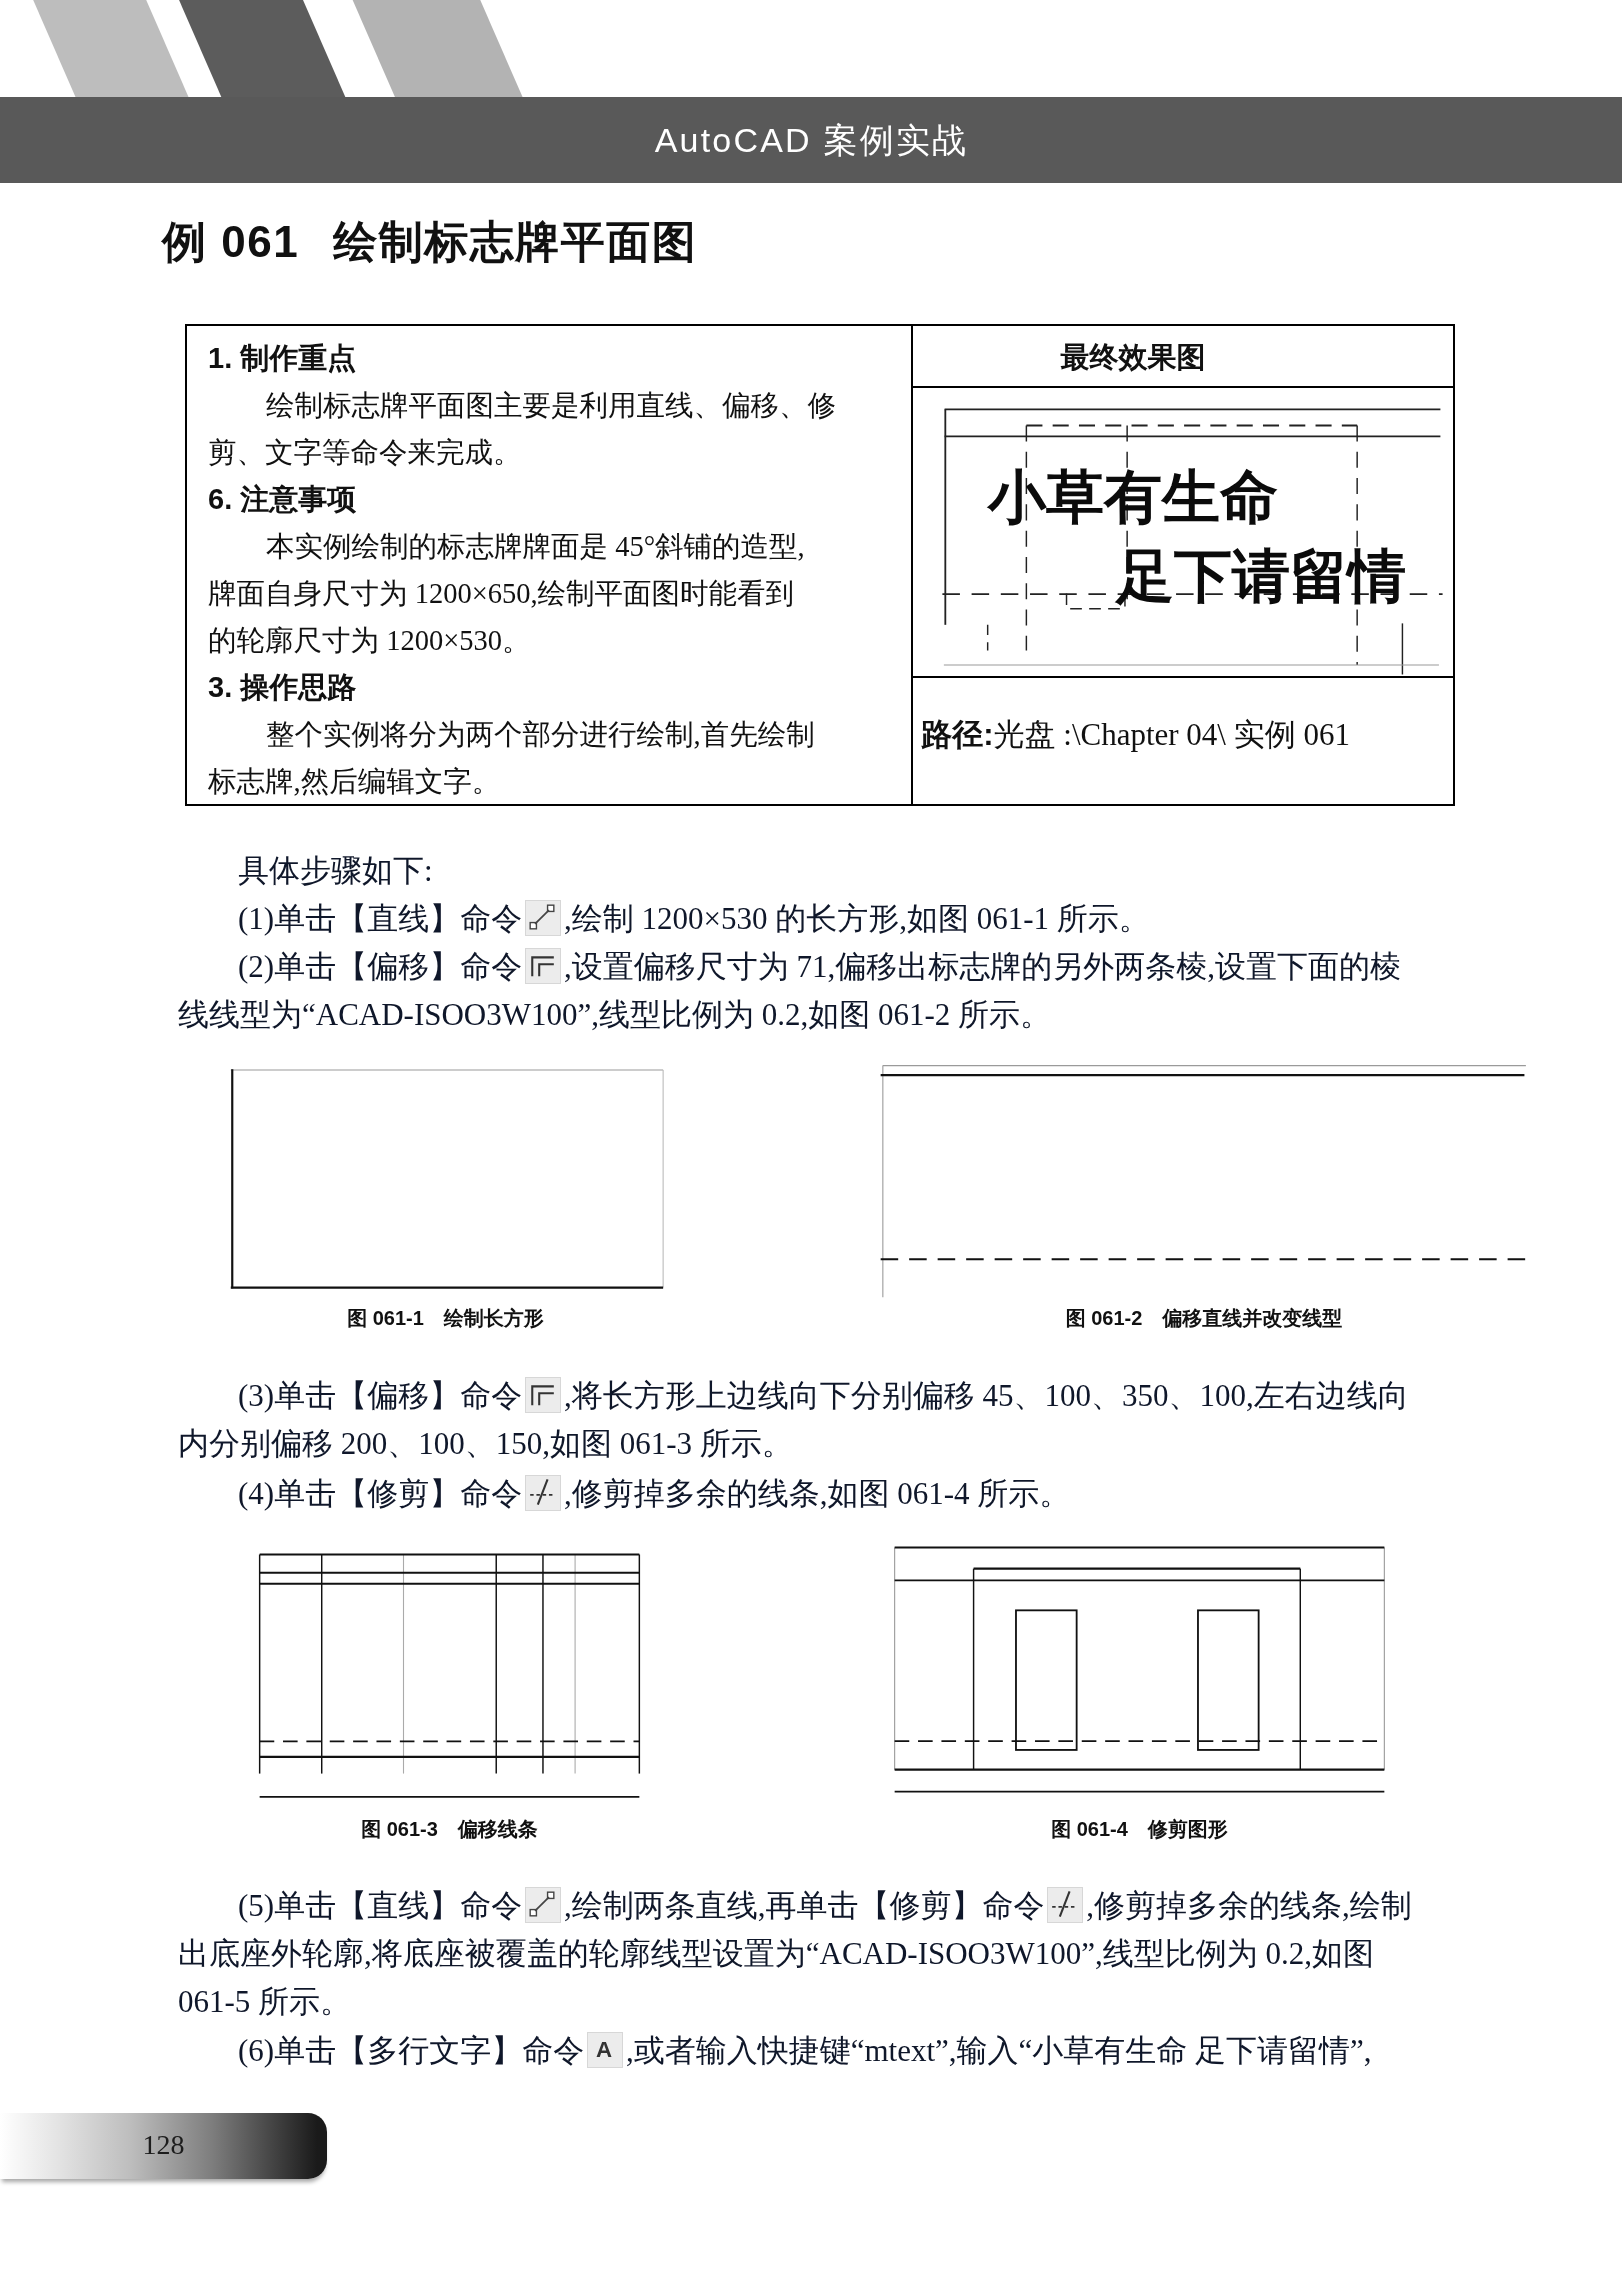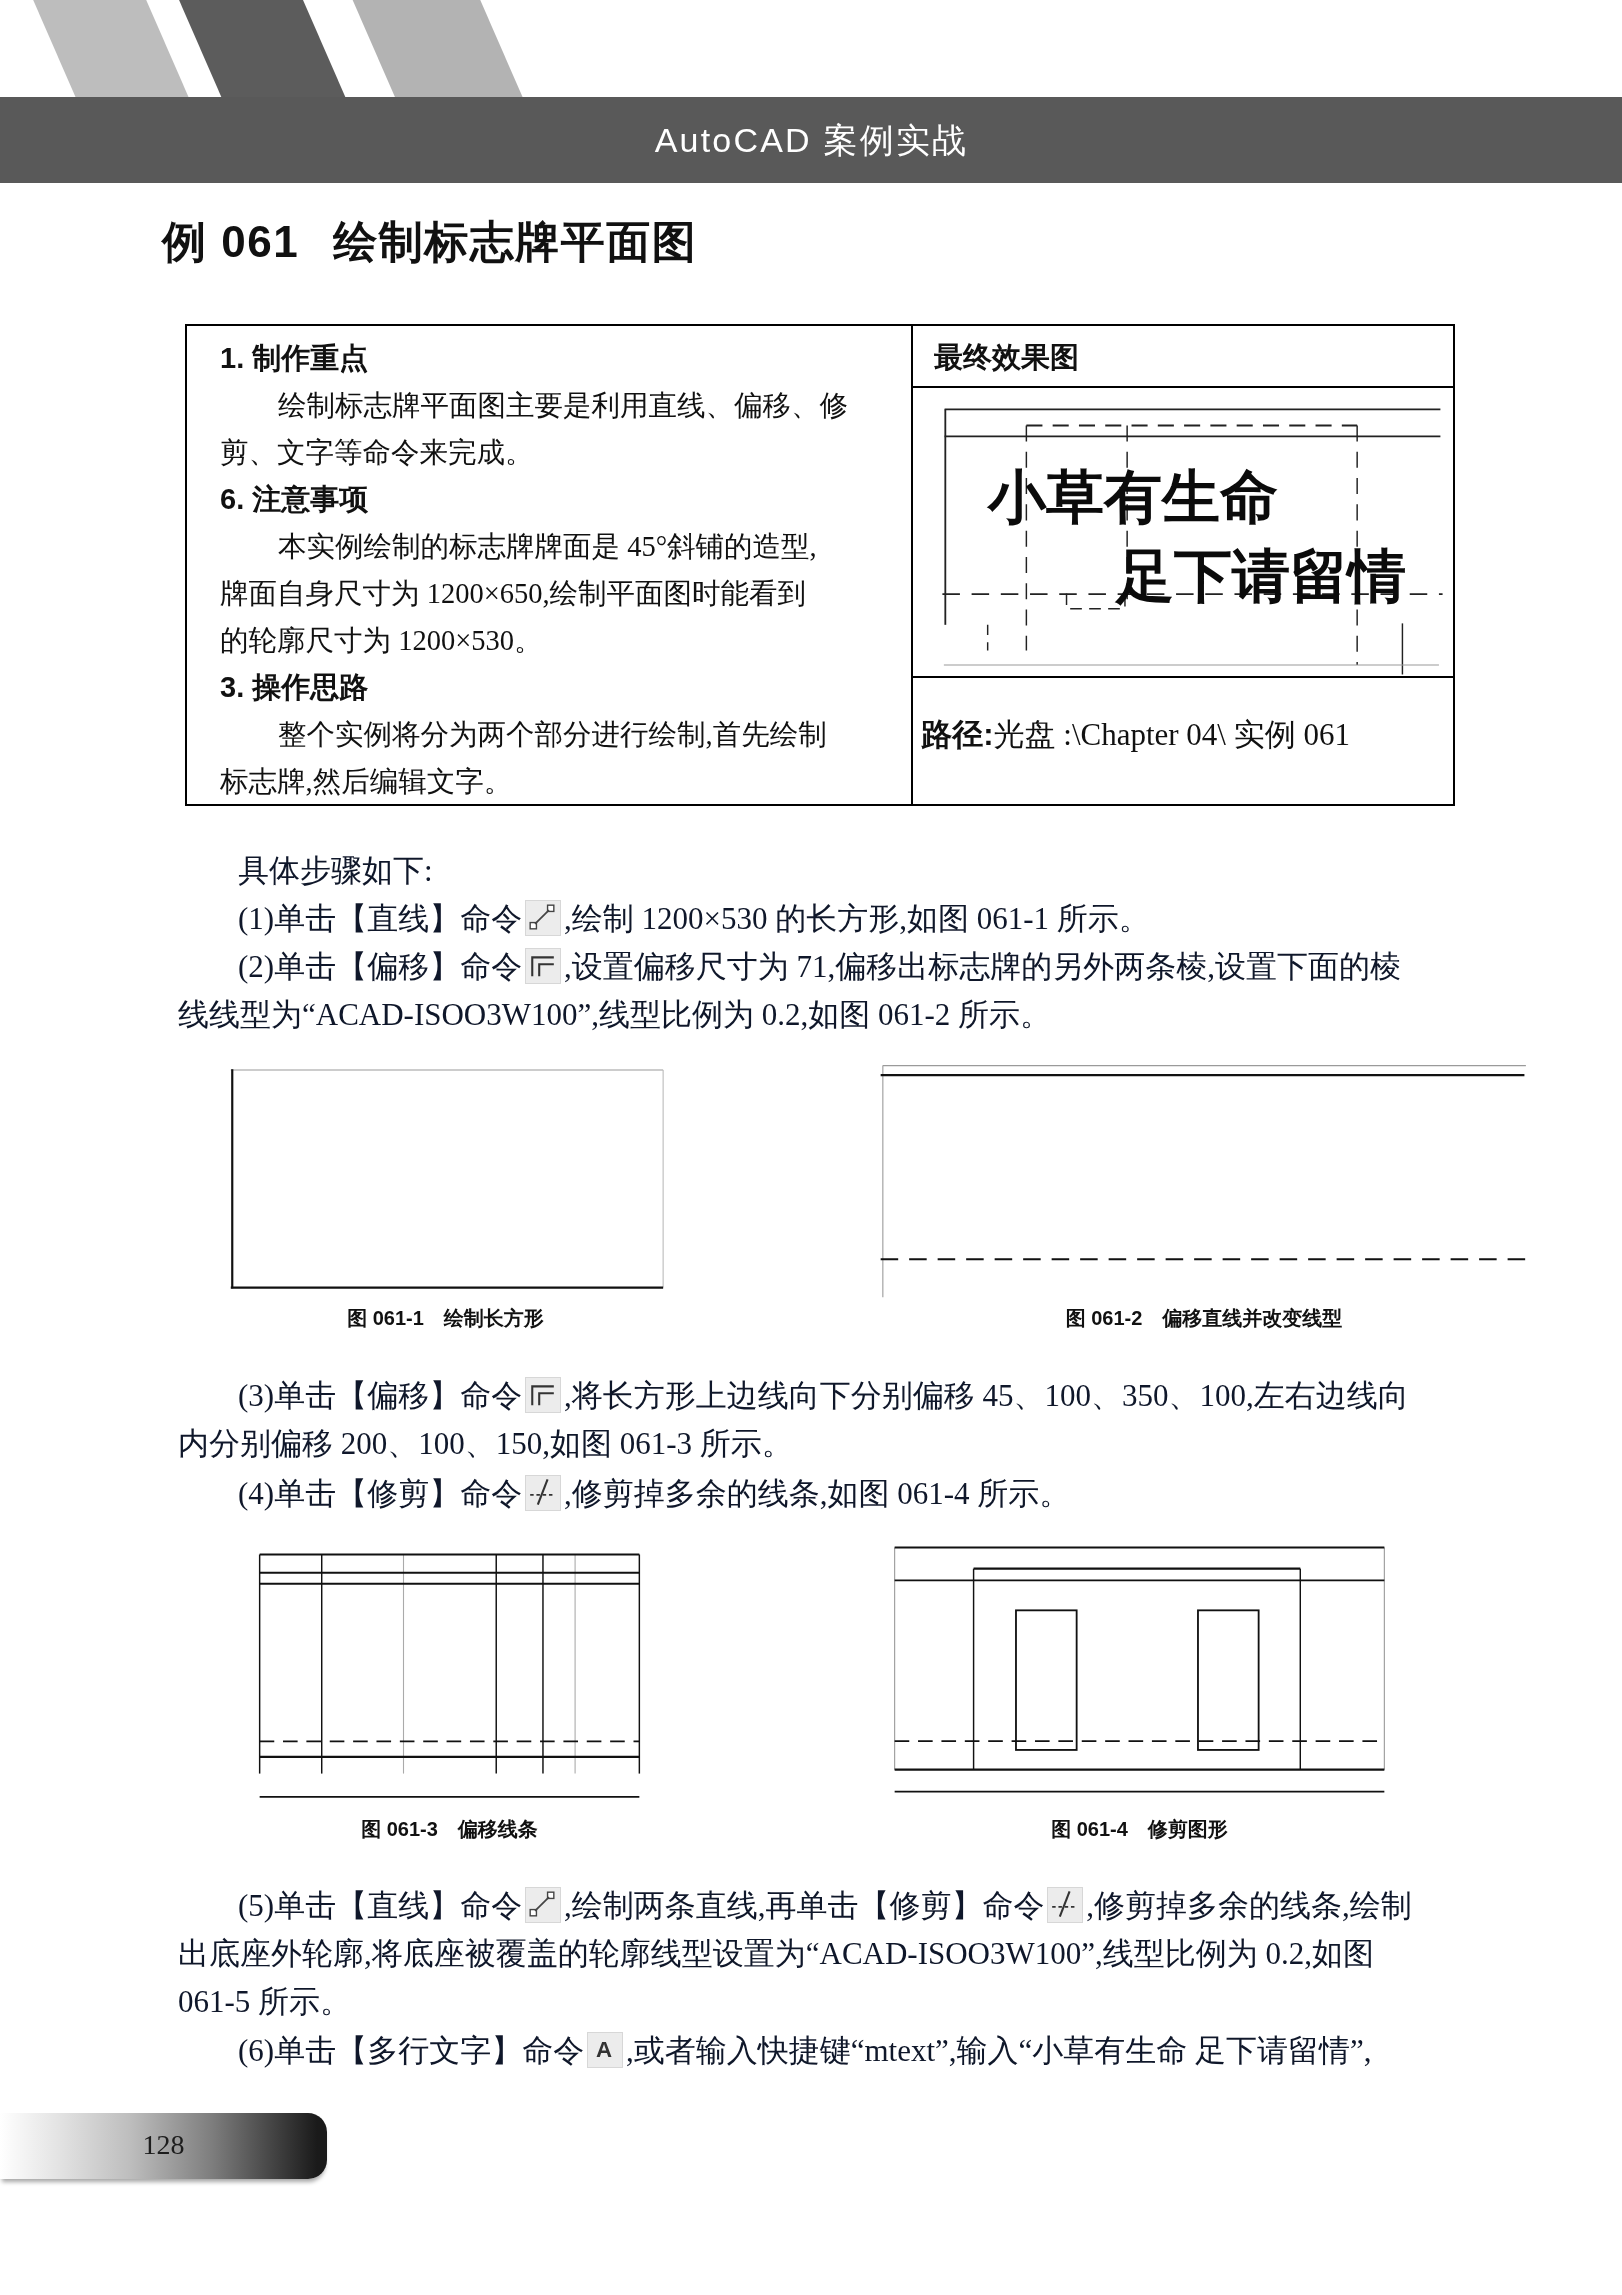--- a/index.html
+++ b/index.html
@@ -13,28 +13,28 @@
         font-size:34px;letter-spacing:2.2px;}
 
   
   #pagetitle{position:absolute;left:162px;top:213px;font-size:44px;font-weight:bold;
         letter-spacing:1.5px;white-space:nowrap;}
   #pagetitle .t2{margin-left:34px;}
 
   
   .tline{position:absolute;background:#000;}
   #leftcell{position:absolute;left:187px;top:335px;width:687px;height:468px;
-        padding:0 18px 0 33px;}
+        padding:0 18px 0 21px;}
   .cell-line{height:47px;line-height:47px;font-size:28.5px;white-space:nowrap;
         font-family:"Liberation Serif","DejaVu Serif",serif;}
   .cell-h{font-family:"Liberation Sans",sans-serif;font-weight:bold;font-size:29px;}
   .ind{text-indent:58px;}
 
-  #resulthdr{position:absolute;left:934px;top:324px;width:542px;height:62px;
-        text-align:left;line-height:67px;font-size:29px;font-weight:bold;}
+  #resulthdr{position:absolute;left:862px;top:324px;width:542px;height:62px;
+        text-align:center;line-height:67px;font-size:29px;font-weight:bold;}
 
   
   .sign-text{position:absolute;font-weight:bold;font-size:58px;letter-spacing:0px;
         white-space:nowrap;color:#0b0b0b;}
 
   #pathrow{position:absolute;left:911px;top:676px;width:544px;height:130px;}
   #pathrow .inner{position:absolute;left:10.2px;top:38px;font-size:31px;white-space:nowrap;}
   #pathrow .plabel{font-family:"Liberation Sans",sans-serif;font-weight:bold;}
   #pathrow .pval{font-family:"Liberation Serif","DejaVu Serif",serif;}
 

